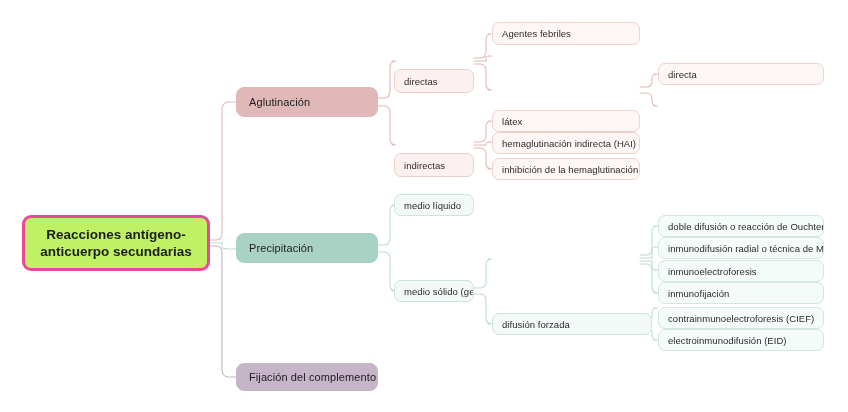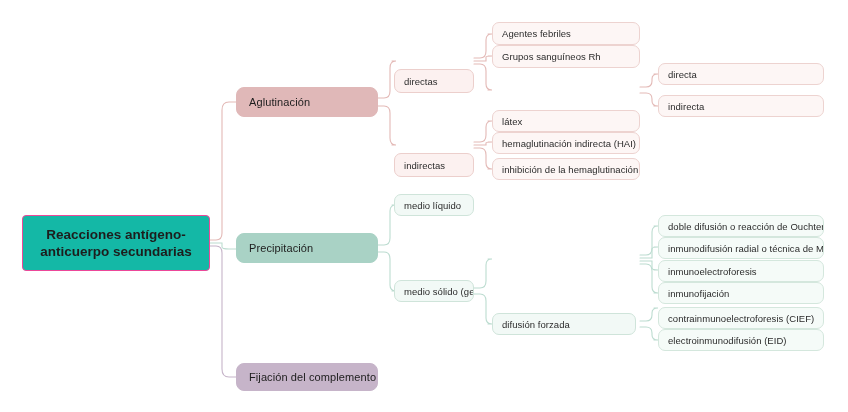--- a/index.html
+++ b/index.html
@@ -32,23 +32,23 @@
     white-space: nowrap;
     overflow: hidden;
   }
   .node .lbl {
     display: block;
     width: 100%;
   }
 
   
   .n-root {
-    background: #14b8a6;
-    border: 1px solid #ec4899;
-    border-radius: 4px;
+    background: #bef264;
+    border: 3px solid #ec4899;
+    border-radius: 9px;
     padding: 0 10px;
     justify-content: center;
     text-align: center;
   }
   .n-root .lbl {
     font-size: 13.5px;
     font-weight: bold;
     color: #1d1d1d;
     line-height: 17px;
     text-align: center;
@@ -161,32 +161,26 @@
   </div>
 
   <div class="node n-out out-pink" style="left:394px; top:133px; width:80px; height:24px;">
     <span class="lbl">indirectas</span>
   </div>
 
   <div class="node n-out out-pink-pale" style="left:492px; top:22px; width:148px; height:23px;">
     <span class="lbl">Agentes febriles</span>
   </div>
 
-  <div class="node n-out out-pink-pale" style="left:492px; top:45px; width:148px; height:23px;">
-    <span class="lbl">Grupos sanguíneos Rh</span>
-  </div>
 
 
   <div class="node n-out out-pink-pale" style="left:658px; top:63px; width:166px; height:22px;">
     <span class="lbl">directa</span>
   </div>
 
-  <div class="node n-out out-pink-pale" style="left:658px; top:95px; width:166px; height:22px;">
-    <span class="lbl">indirecta</span>
-  </div>
 
   <div class="node n-out out-pink-pale" style="left:492px; top:110px; width:148px; height:22px;">
     <span class="lbl">látex</span>
   </div>
 
   <div class="node n-out out-pink-pale" style="left:492px; top:132px; width:148px; height:22px;">
     <span class="lbl">hemaglutinación indirecta (HAI)</span>
   </div>
 
   <div class="node n-out out-pink-pale" style="left:492px; top:158px; width:148px; height:22px;">
@@ -195,21 +189,21 @@
 
   <div class="node n-out out-teal" style="left:394px; top:194px; width:80px; height:22px;">
     <span class="lbl">medio líquido</span>
   </div>
 
   <div class="node n-out out-teal" style="left:394px; top:280px; width:80px; height:22px;">
     <span class="lbl">medio sólido (gel)</span>
   </div>
 
 
-  <div class="node n-out out-teal" style="left:492px; top:313px; width:144px; height:22px;">
+  <div class="node n-out out-teal" style="left:492px; top:313px; width:160px; height:22px;">
     <span class="lbl">difusión forzada</span>
   </div>
 
   <div class="node n-out out-teal-pale" style="left:658px; top:215px; width:166px; height:22px;">
     <span class="lbl">doble difusión o reacción de Ouchterlony</span>
   </div>
 
   <div class="node n-out out-teal-pale" style="left:658px; top:237px; width:166px; height:22px;">
     <span class="lbl">inmunodifusión radial o técnica de Mancini</span>
   </div>

